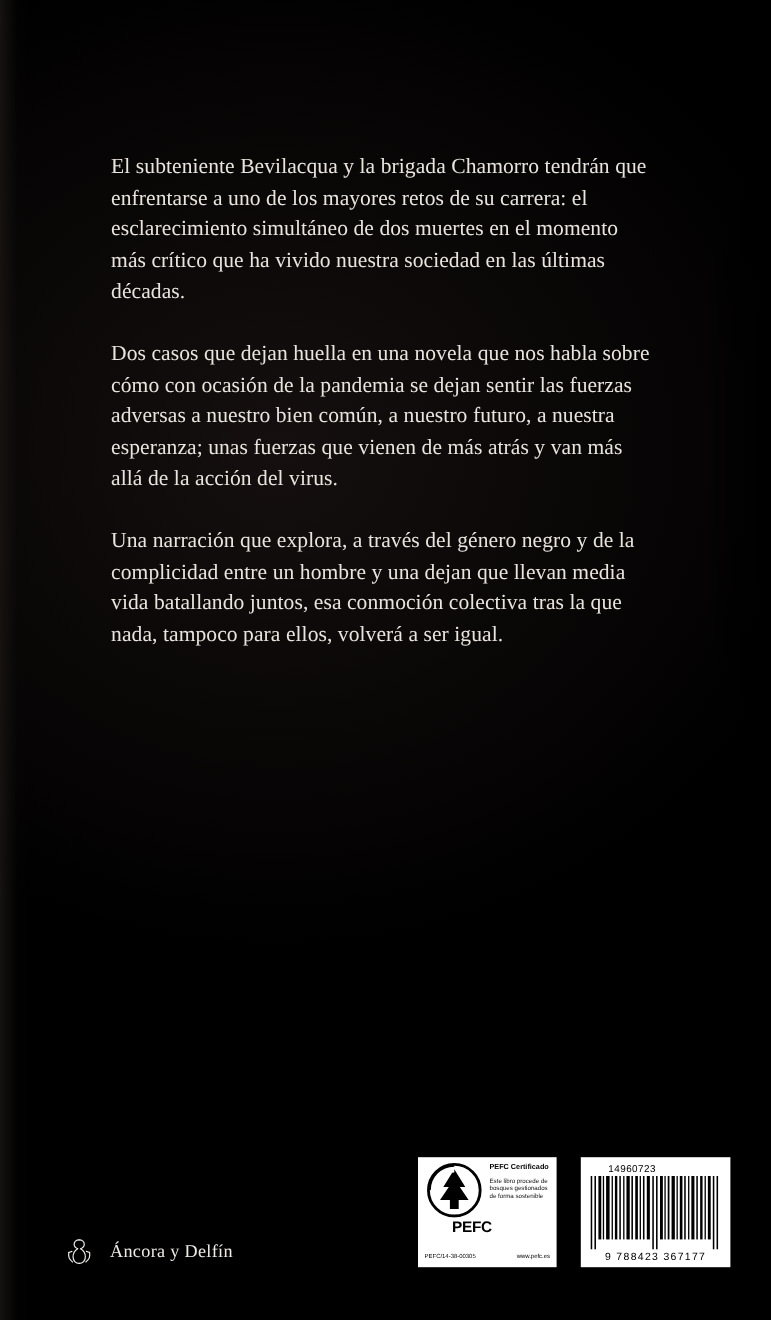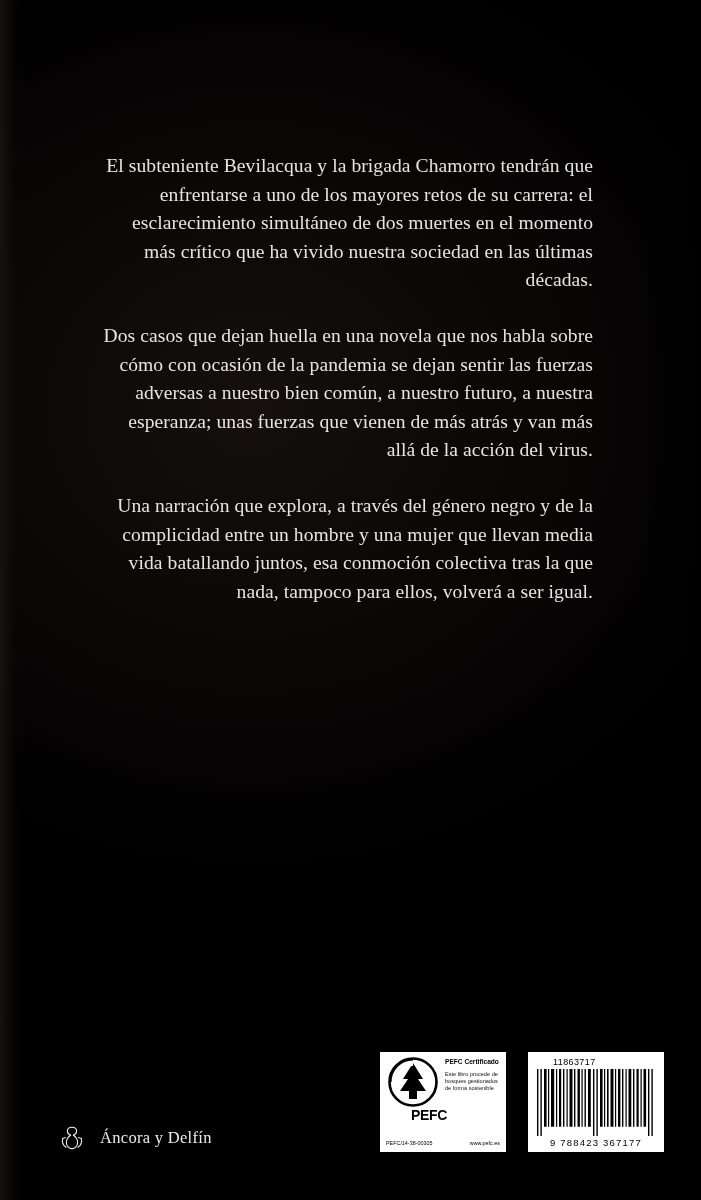--- a/index.html
+++ b/index.html
@@ -39,24 +39,23 @@
     top: 0; bottom: 0; right: 0;
     width: 60px;
     background: linear-gradient(to left, #000000 0%, rgba(0,0,0,0) 100%);
     pointer-events: none;
   }
 
   
   #blurb {
     position: absolute;
     left: 101px;
-    top: 152px;
+    top: 138px;
     width: 492px;
     z-index: 3;
-    text-align: right;
   }
   .para {
     color: #e8e4de;
     font-size: 19.6px;
     line-height: 28.6px;
     margin: 0 0 27px 0;
     letter-spacing: 0.06px;
   }
   .para.highlight {
     color: #c0392b;
@@ -187,21 +186,21 @@
   }
 </style>
 </head>
 <body>
 
 <div id="back-cover">
 
   <div id="blurb">
     <p class="para">El subteniente Bevilacqua y la brigada Chamorro tendrán que enfrentarse a uno de los mayores retos de su carrera: el esclarecimiento simultáneo de dos muertes en el momento más crítico que ha vivido nuestra sociedad en las últimas décadas.</p>
     <p class="para">Dos casos que dejan huella en una novela que nos habla sobre cómo con ocasión de la pandemia se dejan sentir las fuerzas adversas a nuestro bien común, a nuestro futuro, a nuestra esperanza; unas fuerzas que vienen de más atrás y van más allá de la acción del virus.</p>
-    <p class="para">Una narración que explora, a través del género negro y de la complicidad entre un hombre y una mujer que llevan media vida batallando juntos, esa conmoción colectiva tras la que nada, tampoco para ellos, volverá a ser igual.</p>
+    <p class="para">Una narración que explora, a través del género negro y de la complicidad entre un hombre y una dejan que llevan media vida batallando juntos, esa conmoción colectiva tras la que nada, tampoco para ellos, volverá a ser igual.</p>
   </div>
 
   <div id="imprint">
     <span class="logo-mark">
       <svg viewBox="0 0 32 32" width="32" height="32" aria-hidden="true">
         <g fill="none" stroke="#efece7" stroke-width="1.1" stroke-linecap="round" stroke-linejoin="round">
           <path d="M16 5.2 C13.2 5.2 11.4 7.0 11.4 9.2 C11.4 11.2 13.0 12.6 14.6 13.2"></path>
           <path d="M16 5.2 C18.8 5.2 20.6 7.0 20.6 9.2 C20.6 11.2 19.0 12.6 17.4 13.2"></path>
           <path d="M14.6 13.2 C12.4 14.6 10.4 17.4 10.4 20.6 C10.4 24.0 12.8 26.6 16 26.6"></path>
           <path d="M17.4 13.2 C19.6 14.6 21.6 17.4 21.6 20.6 C21.6 24.0 19.2 26.6 16 26.6"></path>
@@ -235,21 +234,21 @@
         <div class="pefc-desc">Este libro procede de bosques gestionados de forma sostenible</div>
       </div>
     </div>
     <div class="pefc-bottom">
       <span>PEFC/14-38-00305</span>
       <span>www.pefc.es</span>
     </div>
   </div>
 
   <div id="barcode-box">
-    <div class="bc-topnum">11863717</div>
+    <div class="bc-topnum">14960723</div>
     <div class="bc-bars">
       <svg viewBox="0 0 122 58" preserveAspectRatio="none" aria-hidden="true">
         <g fill="#000000">
           <rect x="2" y="0" width="1.4" height="58"></rect>
           <rect x="5.4" y="0" width="1.4" height="58"></rect>
           <rect x="9" y="0" width="2.6" height="50"></rect>
           <rect x="13" y="0" width="1.2" height="50"></rect>
           <rect x="16" y="0" width="3.2" height="50"></rect>
           <rect x="21" y="0" width="1.2" height="50"></rect>
           <rect x="24" y="0" width="2.2" height="50"></rect>

